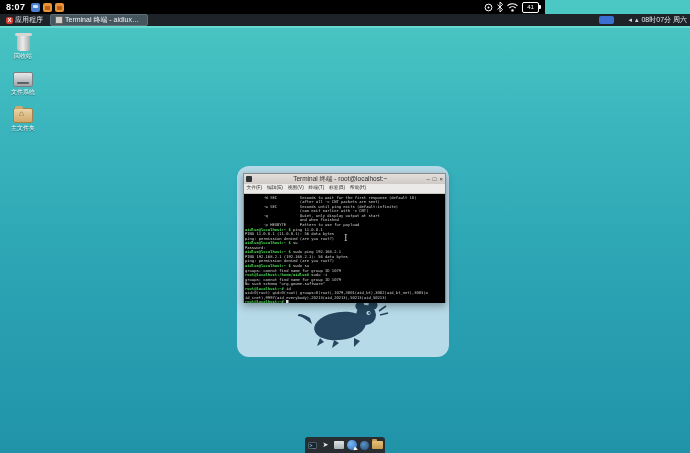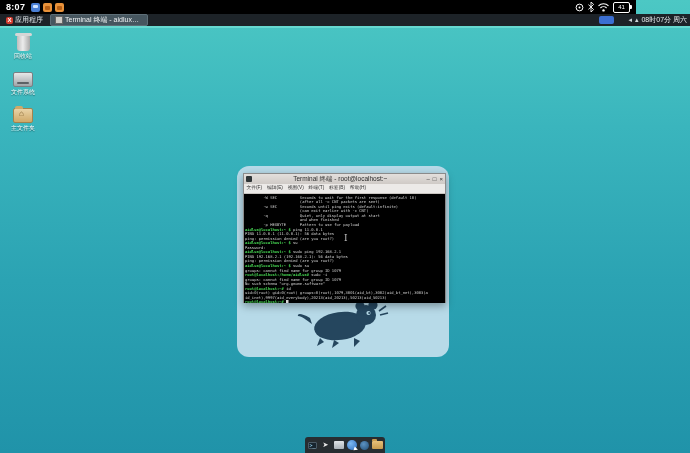--- a/index.html
+++ b/index.html
@@ -1,20 +1,20 @@
 <!DOCTYPE html>
 <html><head>
 <meta charset="utf-8">
 <style>
   html,body{margin:0;padding:0;}
   body{width:690px;height:453px;overflow:hidden;font-family:"Liberation Sans",sans-serif;position:relative;}
   .root{position:absolute;inset:0;width:690px;height:453px;background:linear-gradient(180deg,#4cc8c4 0%,#3ab5bd 28%,#2ba3b3 62%,#2093a9 100%);}
 
   
-  .statusbar{position:absolute;left:0;top:0;width:636px;height:14px;background:#000;display:flex;align-items:center;padding:0 6px;box-sizing:border-box;z-index:30;}
+  .statusbar{position:absolute;left:0;top:0;width:545px;height:14px;background:#000;display:flex;align-items:center;padding:0 6px;box-sizing:border-box;z-index:30;}
   .sb-time{color:#fff;font-size:9px;font-weight:bold;margin-right:6px;letter-spacing:.3px;}
   .sb-notifs{display:flex;gap:3px;align-items:center;}
   .notif{width:9px;height:9px;border-radius:2px;}
   .notif.blue{background:#4a7fd4;position:relative;}
   .notif.blue::after{content:"";position:absolute;left:2px;top:2px;width:5px;height:3px;background:#cfe2ff;border-radius:1px;}
   .notif.orange{background:#e8923a;position:relative;}
   .notif.orange::after{content:"";position:absolute;left:2px;top:3px;width:5px;height:4px;background:#b55f14;border-radius:1px;}
   .sb-right{margin-left:auto;display:flex;align-items:center;gap:4px;}
   .battery{width:15px;height:9px;border:1px solid #fff;border-radius:2px;color:#fff;font-size:6px;display:flex;align-items:center;justify-content:center;position:relative;}
   .battery::after{content:"";position:absolute;right:-3px;top:2px;width:2px;height:4px;background:#fff;border-radius:0 1px 1px 0;}

